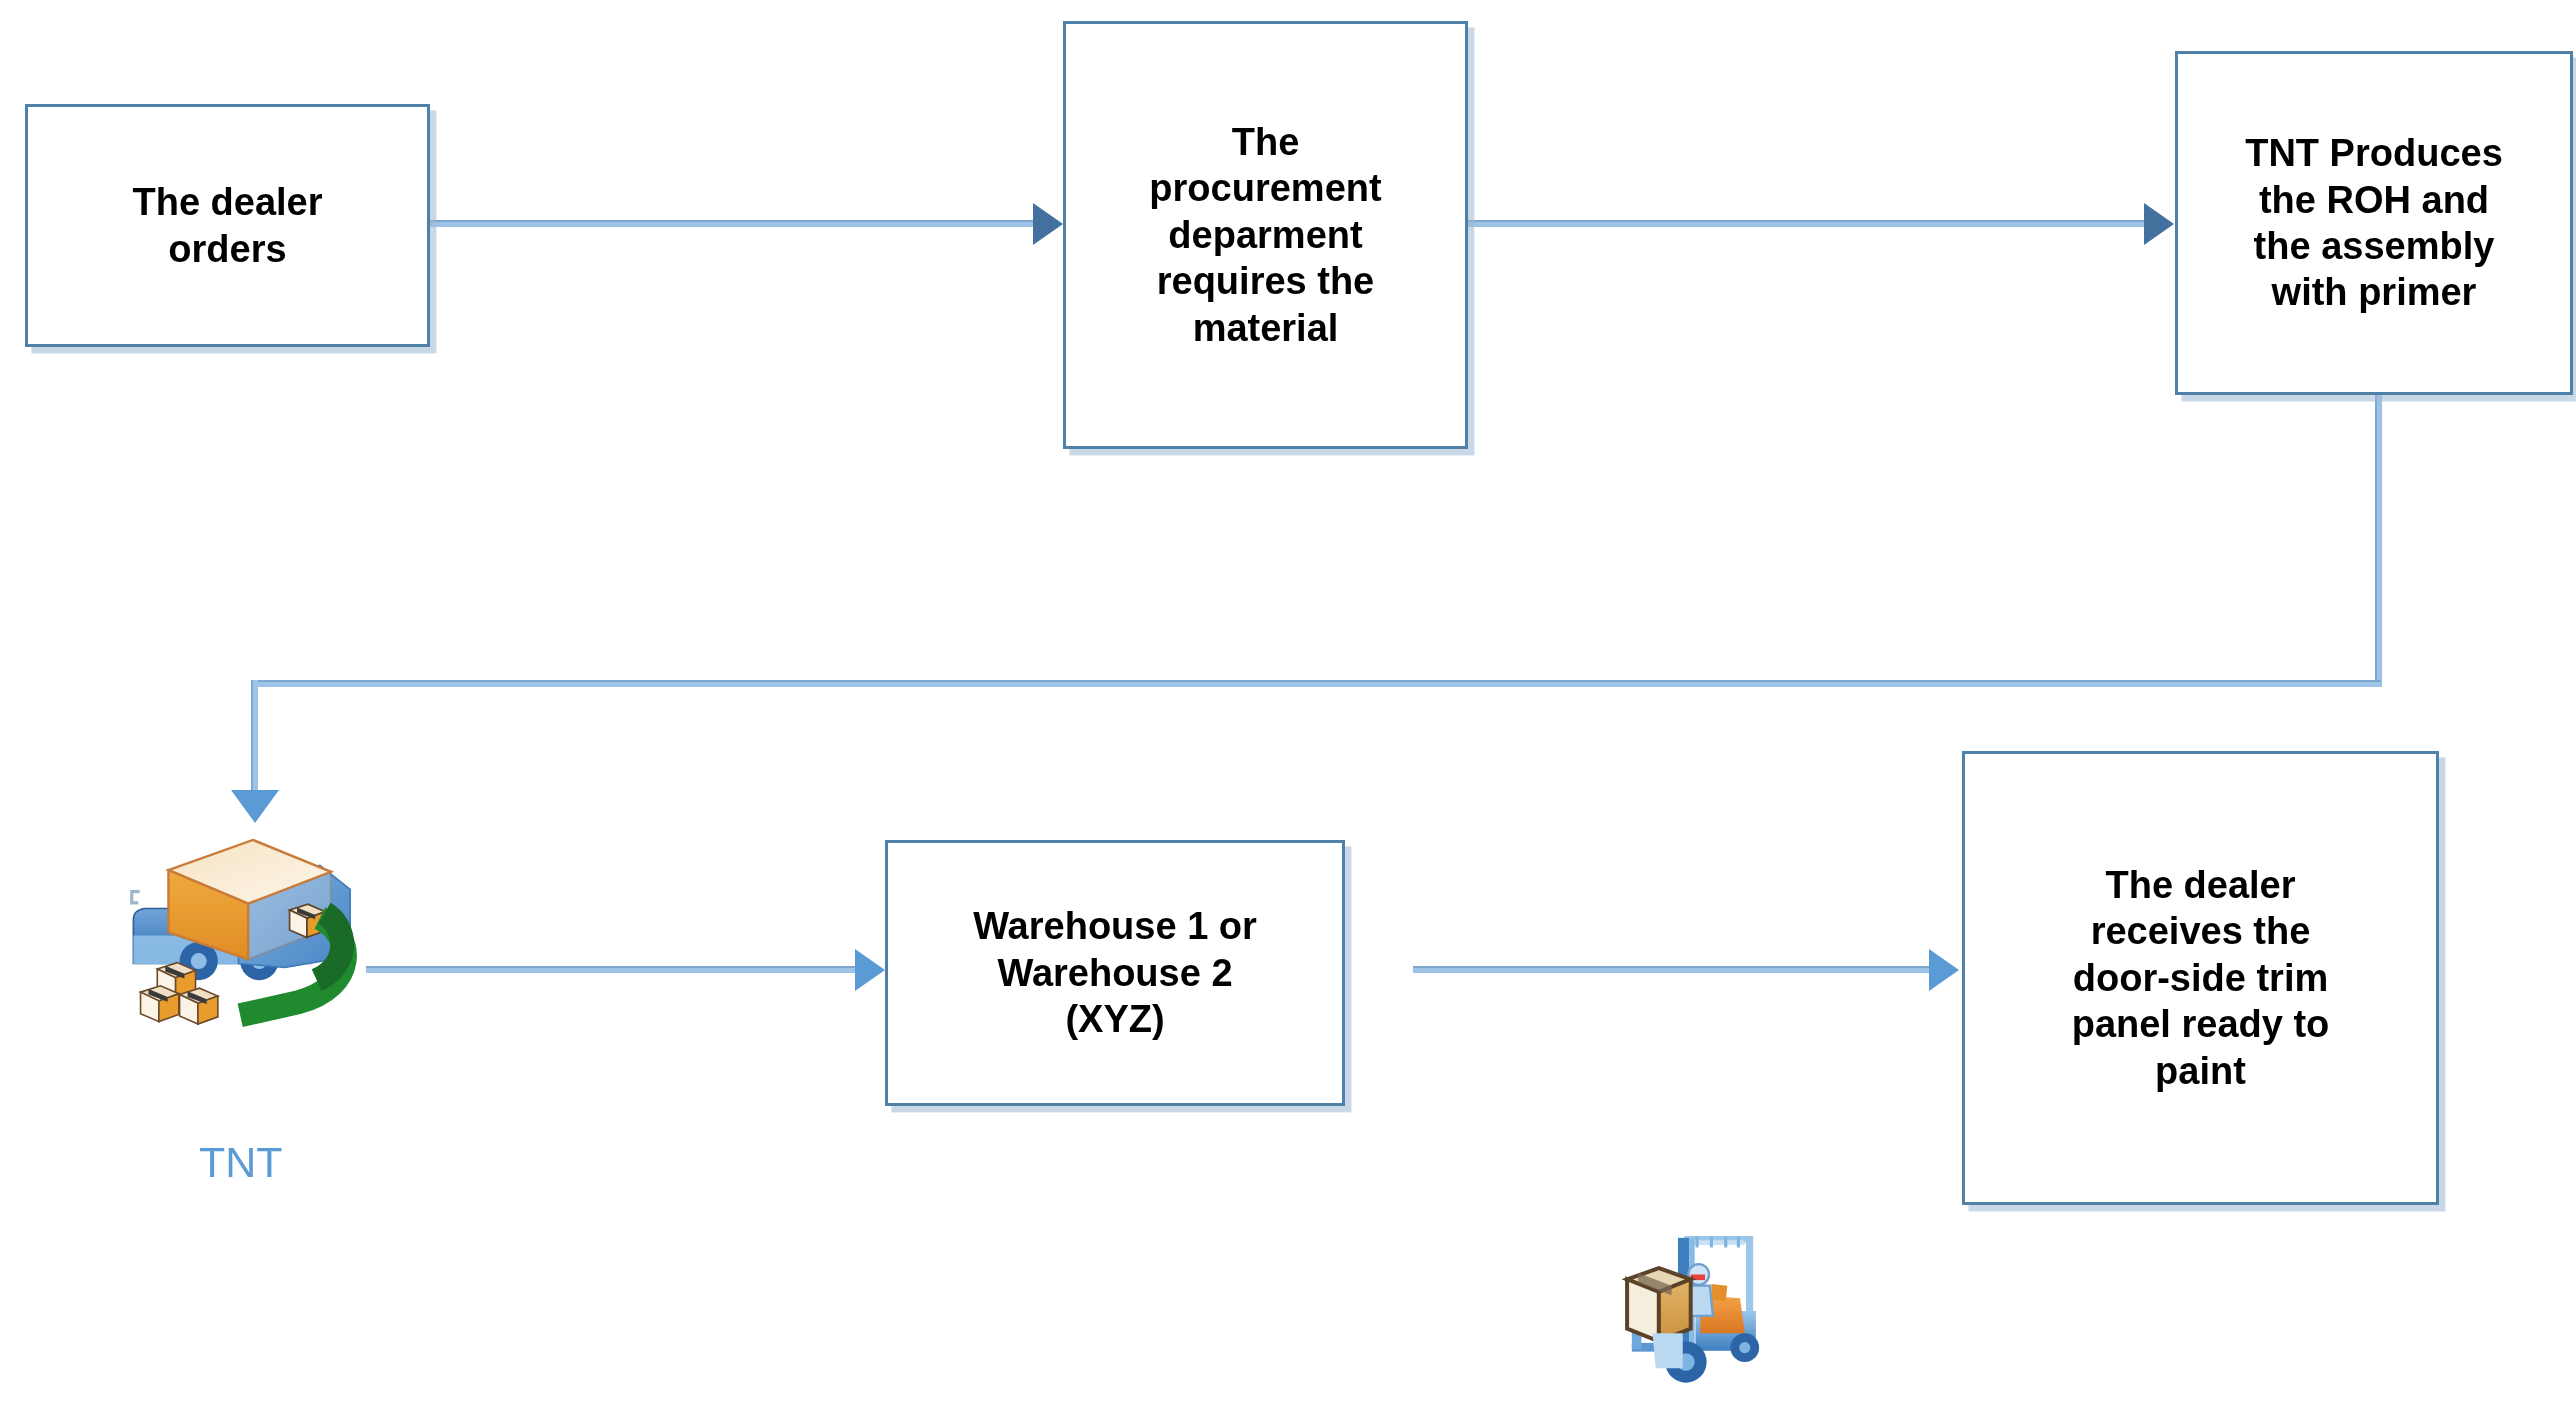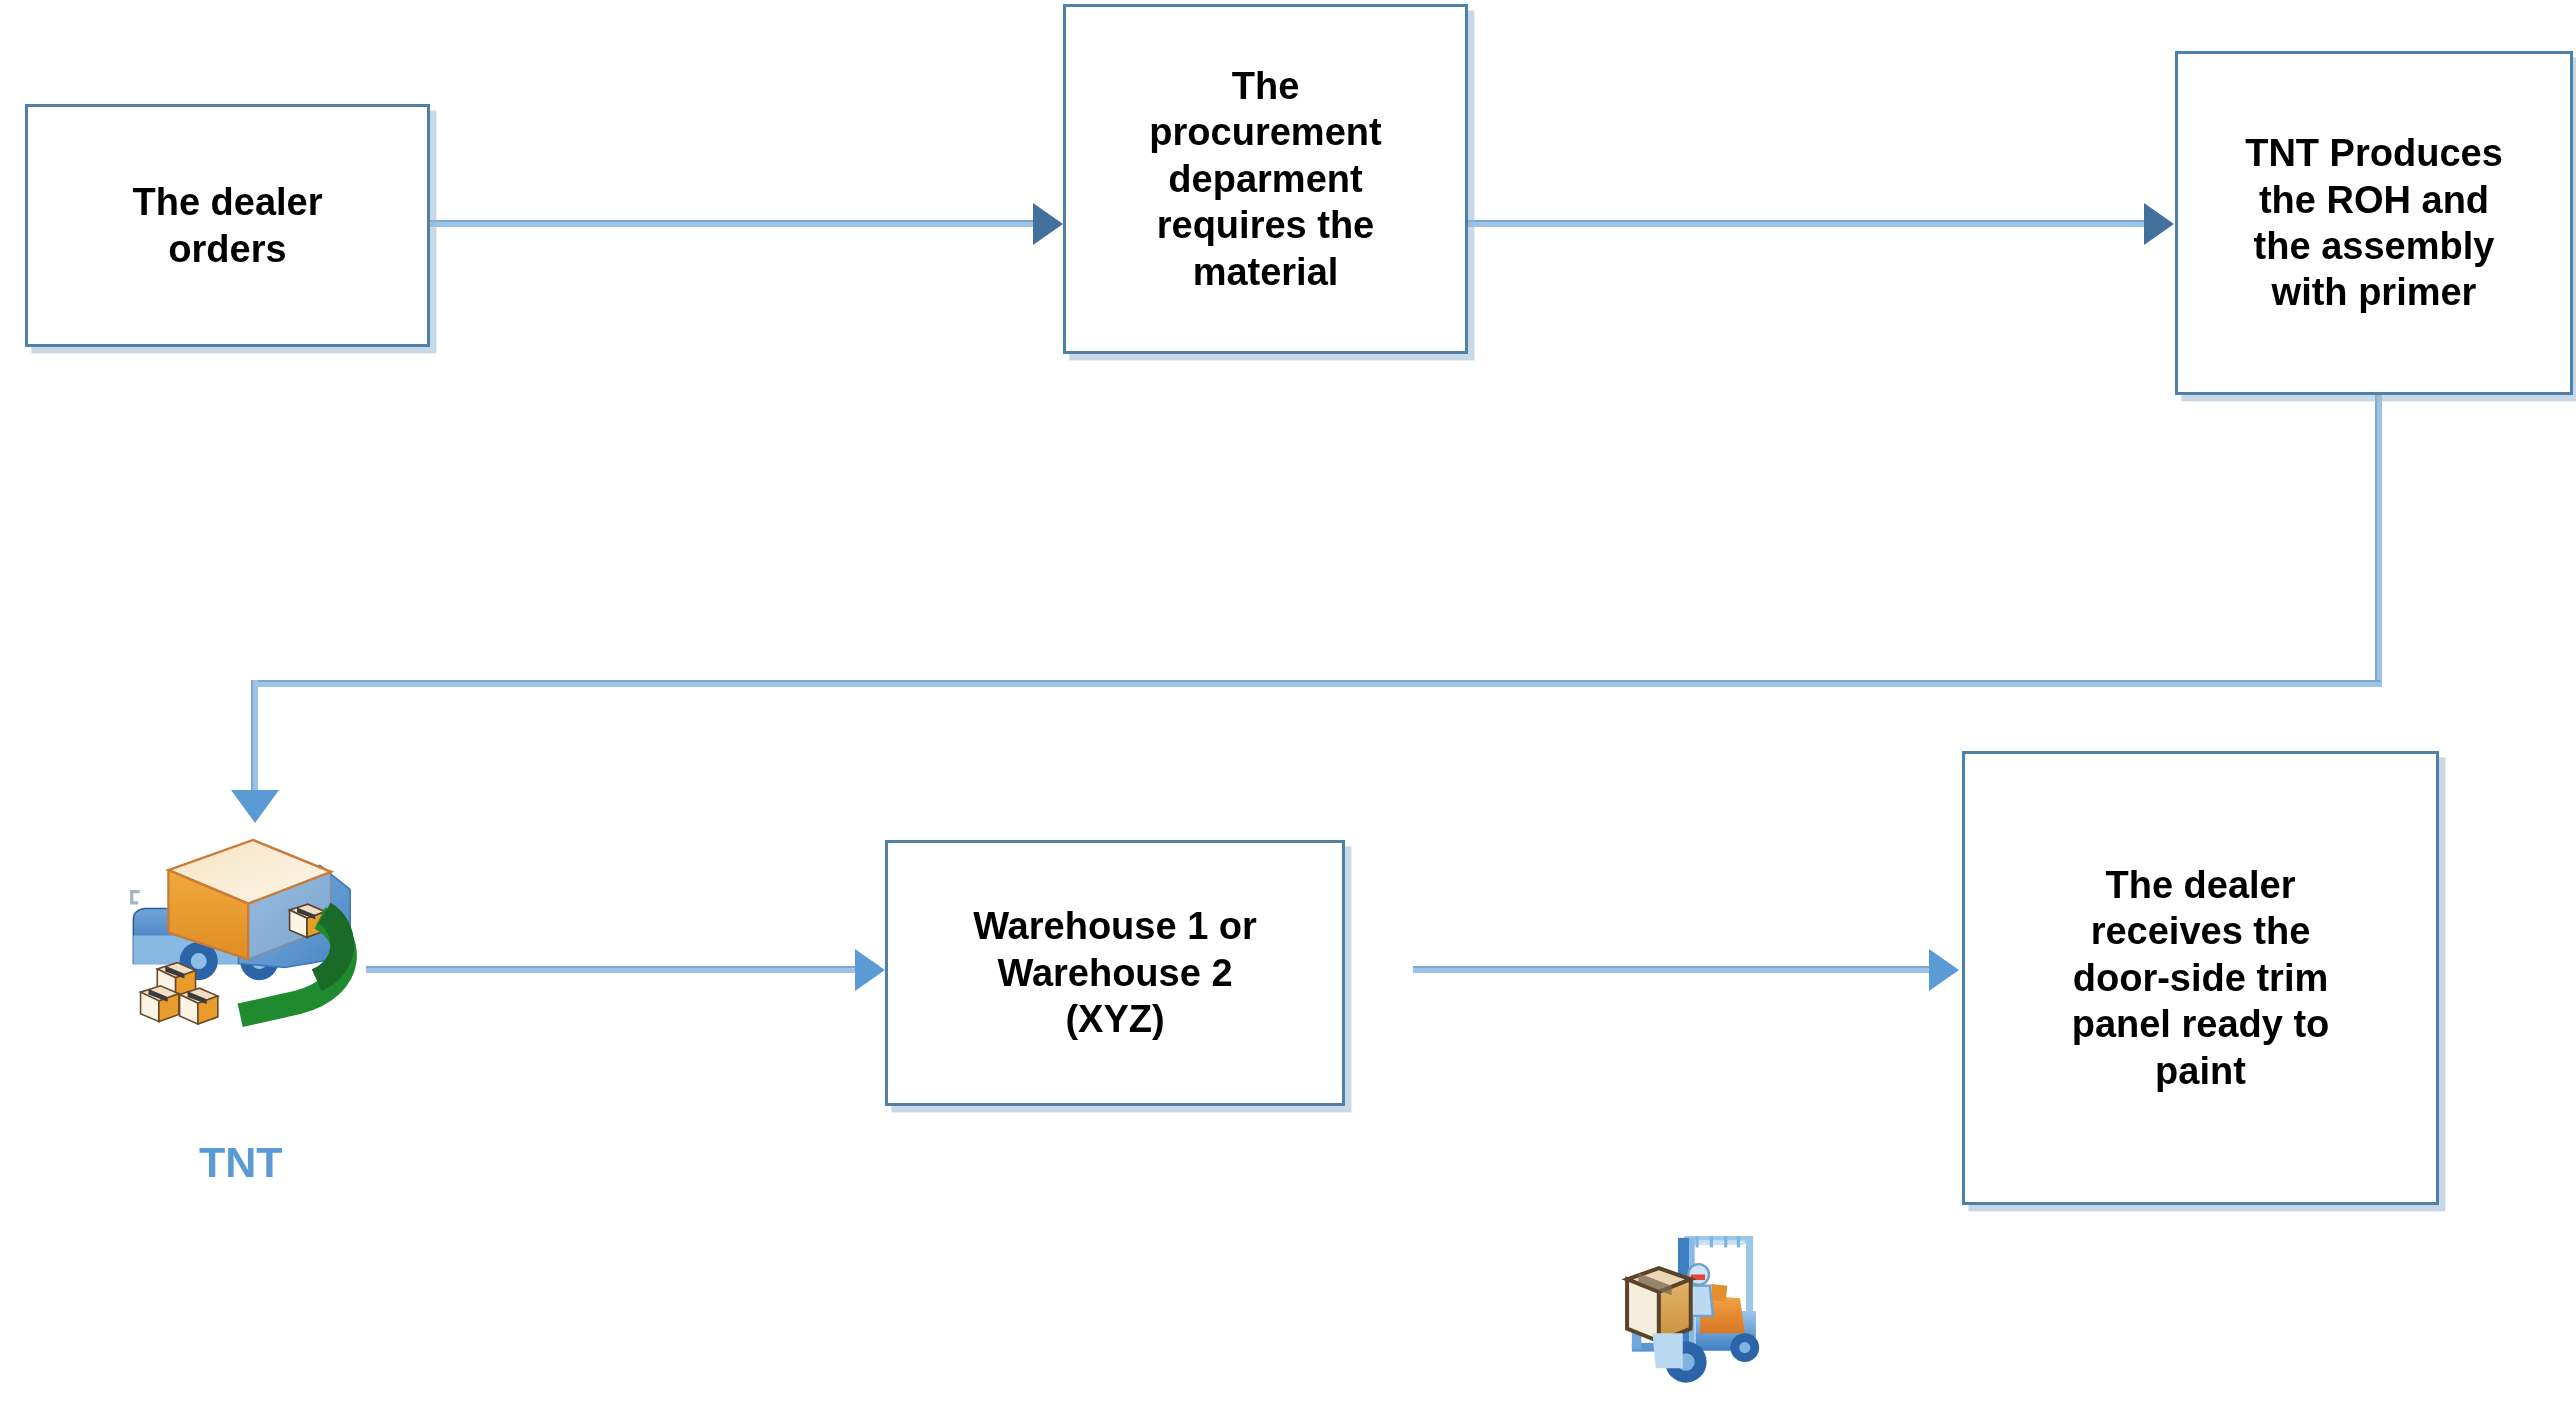--- a/index.html
+++ b/index.html
@@ -68,21 +68,21 @@
     height: 0;
     border-left: 24px solid transparent;
     border-right: 24px solid transparent;
     border-top: 33px solid #5B9BD5;
   }
 
   .icon-wrap { position: absolute; }
   .caption {
     position: absolute;
     color: #5B9BD5;
-    font-weight: bold;
+    font-weight: normal;
     font-family: "Liberation Sans", sans-serif;
     white-space: nowrap;
   }
 </style>
 </head>
 <body>
 
 <div id="canvas">
 
   <div class="conn-h" style="left:430px; top:220px; width:605px;"></div>
@@ -100,21 +100,21 @@
   <div class="arrow-right light" style="left:855px; top:949px;"></div>
 
   <div class="conn-h" style="left:1413px; top:966px; width:517px;"></div>
   <div class="arrow-right light" style="left:1929px; top:949px;"></div>
 
   <div class="node" style="left:25px; top:104px; width:405px; height:243px; font-size:38px;">
     <span class="node-text">The dealer
 orders</span>
   </div>
 
-  <div class="node" style="left:1063px; top:4px; width:405px; height:350px; font-size:38px;">
+  <div class="node" style="left:1063px; top:21px; width:405px; height:428px; font-size:38px;">
     <span class="node-text">The
 procurement
 deparment
 requires the
 material</span>
   </div>
 
   <div class="node" style="left:2175px; top:51px; width:398px; height:344px; font-size:38px;text-align:center;">
     <span class="node-text">TNT Produces
 the ROH and

